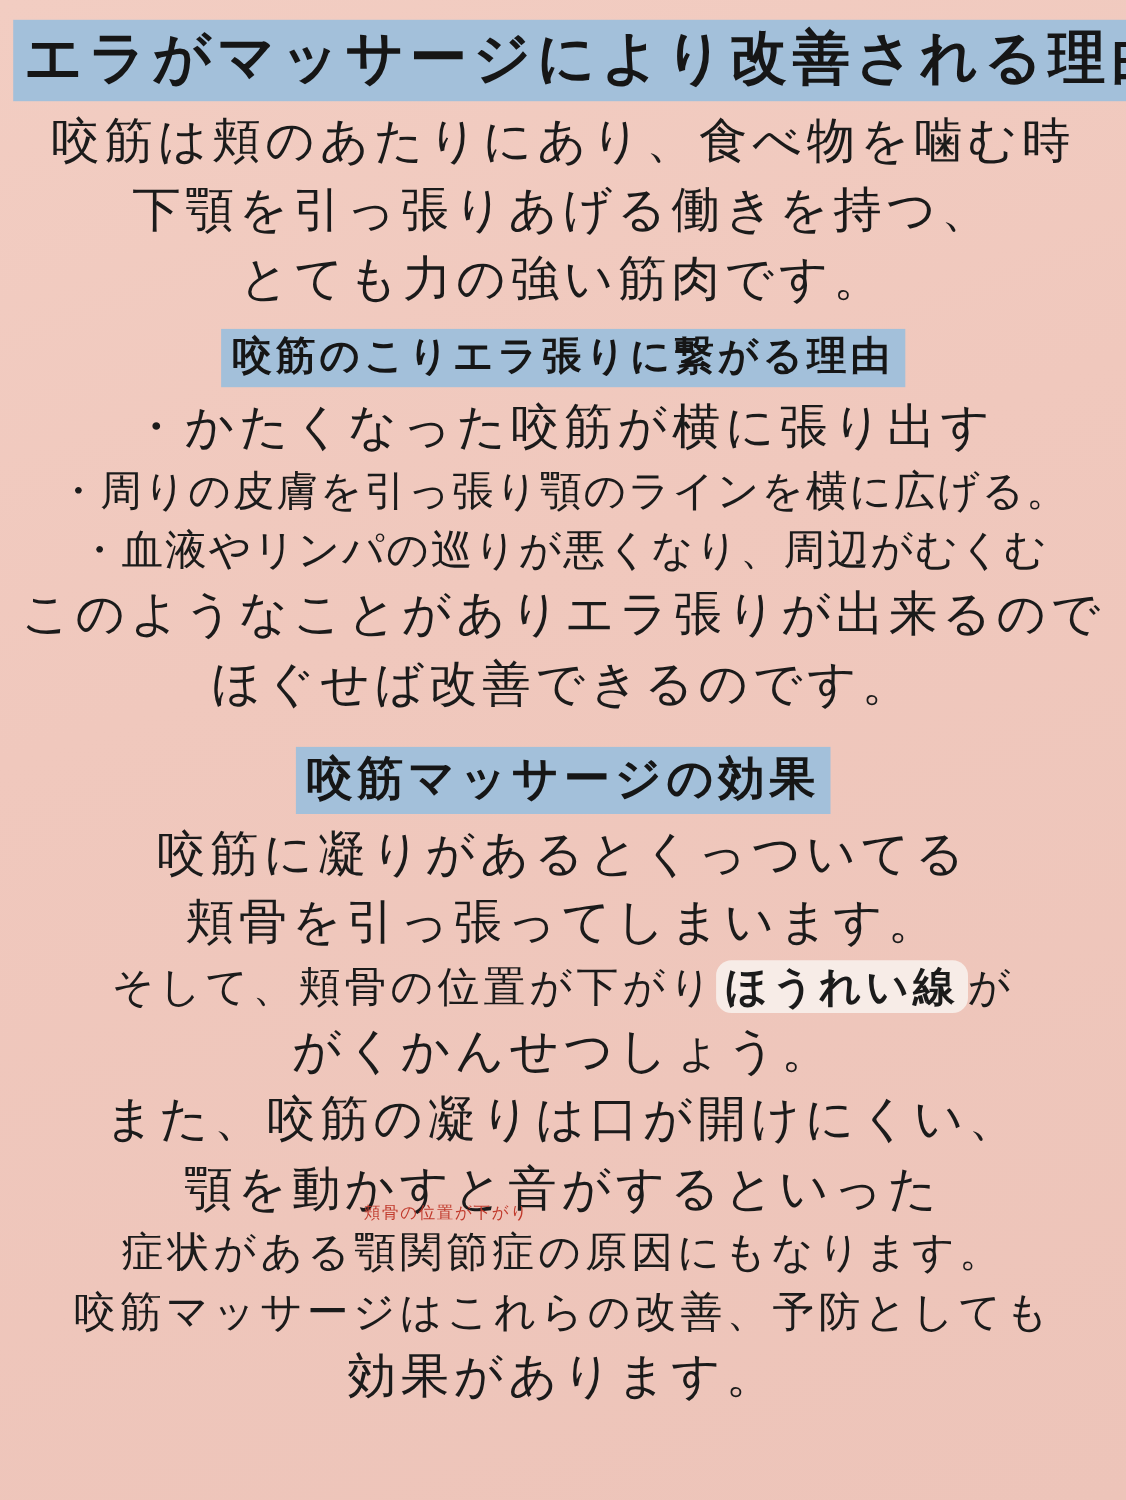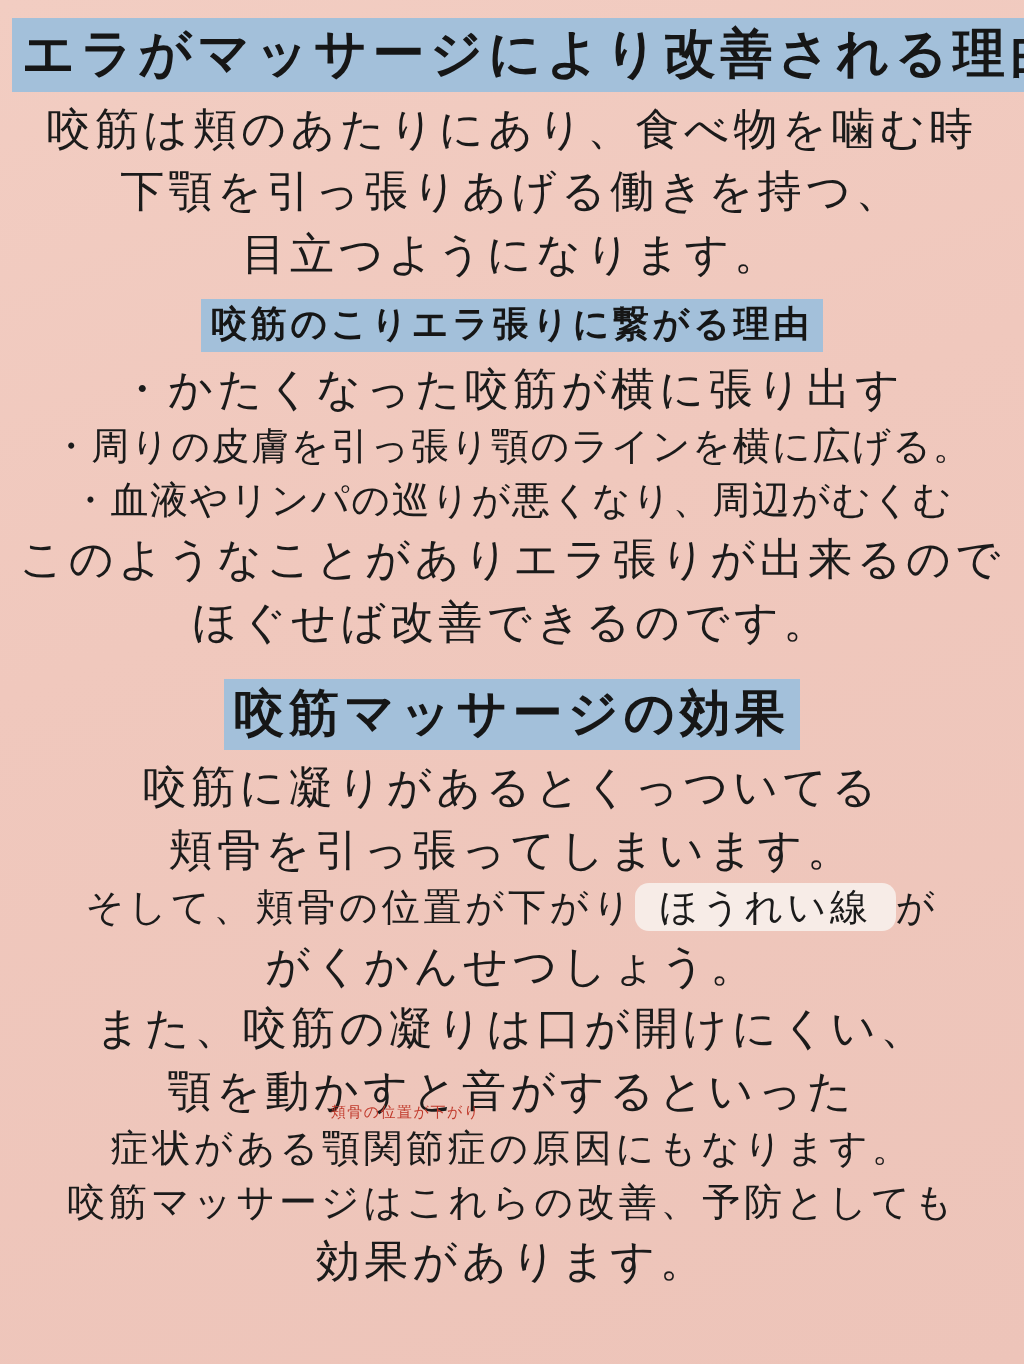--- a/index.html
+++ b/index.html
@@ -31,21 +31,21 @@
     background: #a3c0da;
     color: #161616;
     font-weight: 700;
     letter-spacing: 0.10em;
     line-height: 1.30;
     padding: 2px 10px 4px 10px;
     white-space: nowrap;
   }
   .h-1 .hl { font-size: 52px; }
   .h-2 .hl { font-size: 36px; }
-  .h-3 .hl { font-size: 50px; }
+  .h-3 .hl { font-size: 42px; }
 
   .body-line {
     text-align: center;
     color: #1b1b1b;
     font-size: 44px;
     letter-spacing: 0.10em;
     line-height: 1.42;
     white-space: nowrap;
     margin: 0;
   }
@@ -56,22 +56,23 @@
     letter-spacing: 0.04em;
   }
   .gap-s { height: 6px; }
   .gap-m { height: 14px; }
   .gap-l { height: 26px; }
 
   
   .marker {
     background: #f7ece7;
     border-radius: 14px;
-    padding: 2px 24px;
+    padding: 2px 8px;
     box-decoration-break: clone;
+    font-weight: bold;
   }
   
   .ruby-wrap {
     display: inline-block;
     position: relative;
     vertical-align: baseline;
   }
   .ruby-wrap .rt {
     position: absolute;
     left: 50%;
@@ -89,21 +90,21 @@
 
 <div class="page">
 
   <div class="section">
     <div class="heading h-1">
       <span class="hl">エラがマッサージにより改善される理由</span>
     </div>
     <div class="gap-s"></div>
     <p class="body-line">咬筋は頬のあたりにあり、食べ物を噛む時</p>
     <p class="body-line">下顎を引っ張りあげる働きを持つ、</p>
-    <p class="body-line">目立つようになります。</p>
+    <p class="body-line">とても力の強い筋肉です。</p>
   </div>
 
   <div class="gap-m"></div>
 
   <div class="section">
     <div class="heading h-2">
       <span class="hl">咬筋のこりエラ張りに繋がる理由</span>
     </div>
     <div class="gap-s"></div>
     <p class="body-line">・かたくなった咬筋が横に張り出す</p>

